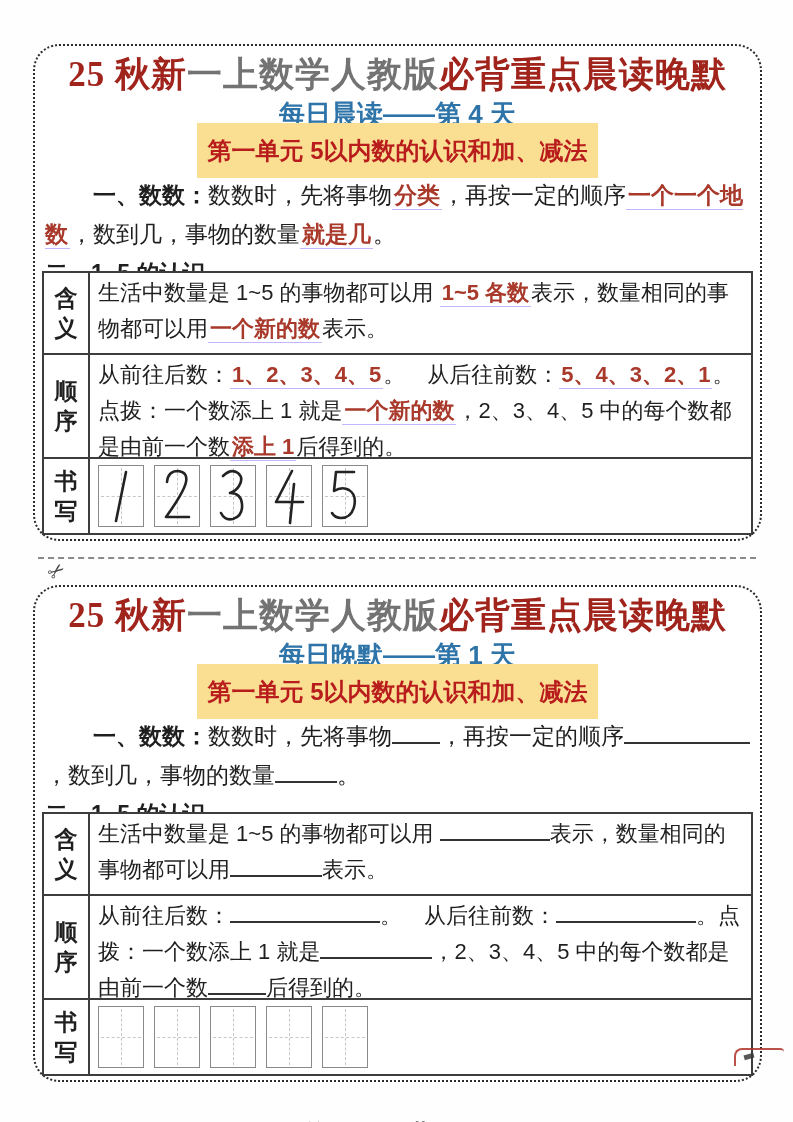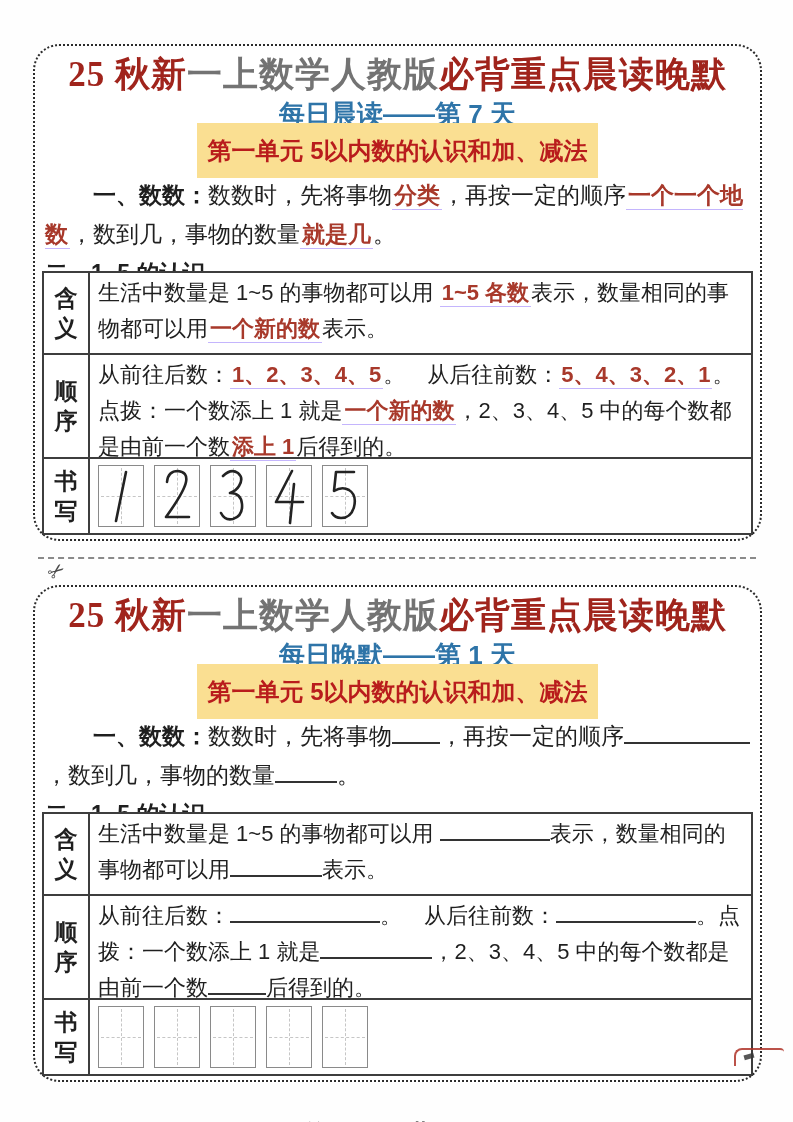--- a/index.html
+++ b/index.html
@@ -89,21 +89,21 @@
   .stamp::after{
     content:"";position:absolute;left:8px;top:4px;width:10px;height:5px;
     background:#3a3a3a;transform:rotate(-15deg);
   }
 </style>
 </head>
 <body>
 
 <section class="panel" id="panel-morning">
   <h1 class="title"><span class="red">25 秋新</span><span class="blk">一上数学人教版</span><span class="red">必背重点晨读晚默</span></h1>
-  <h2 class="subtitle">每日晨读——第 7 天</h2>
+  <h2 class="subtitle">每日晨读——第 4 天</h2>
   <div class="unit-wrap"><span class="unit">第一单元 5以内数的认识和加、减法</span></div>
   <p class="para"><span class="bold">一、数数：</span><span>数数时，先将事物</span><span class="ans">分类</span><span>，再按一定的顺序</span><span class="ans">一个一个地数</span><span>，数到几，事物的数量</span><span class="ans">就是几</span><span>。</span></p>
   <p class="section">二、1~5 的认识</p>
   <div class="wtable">
     <div class="trow row-meaning">
       <div class="th">
           <div>含</div>
           <div>义</div>
         </div>
       <div class="td"><span>生活中数量是 1~5 的事物都可以用 </span><span class="ans">1~5 各数</span><span>表示，数量相同的事物都可以用</span><span class="ans">一个新的数</span><span>表示。</span></div>

